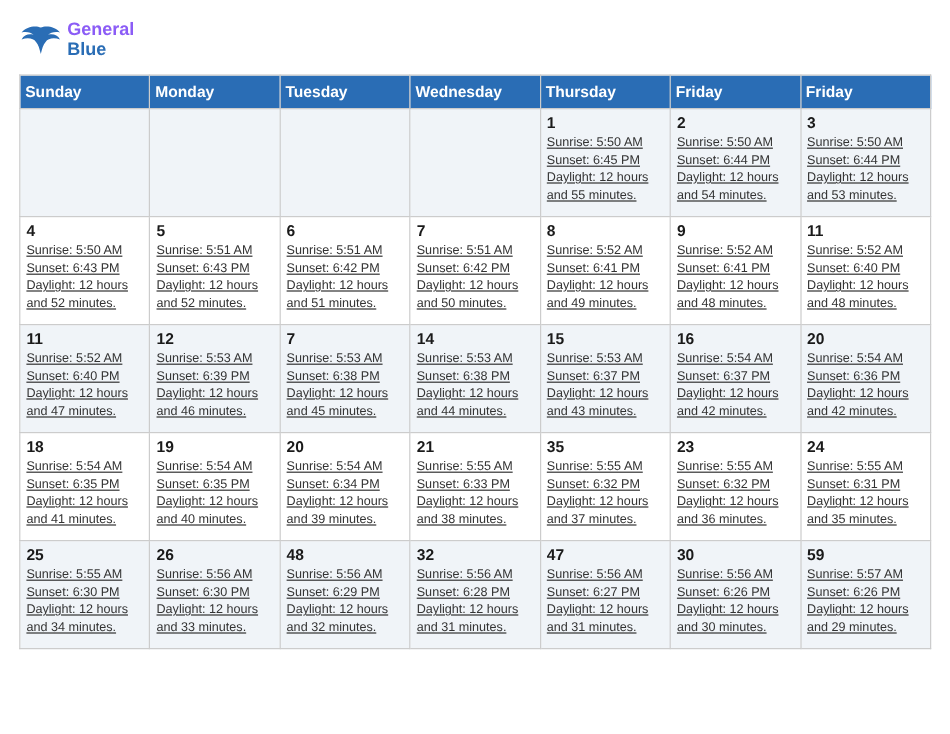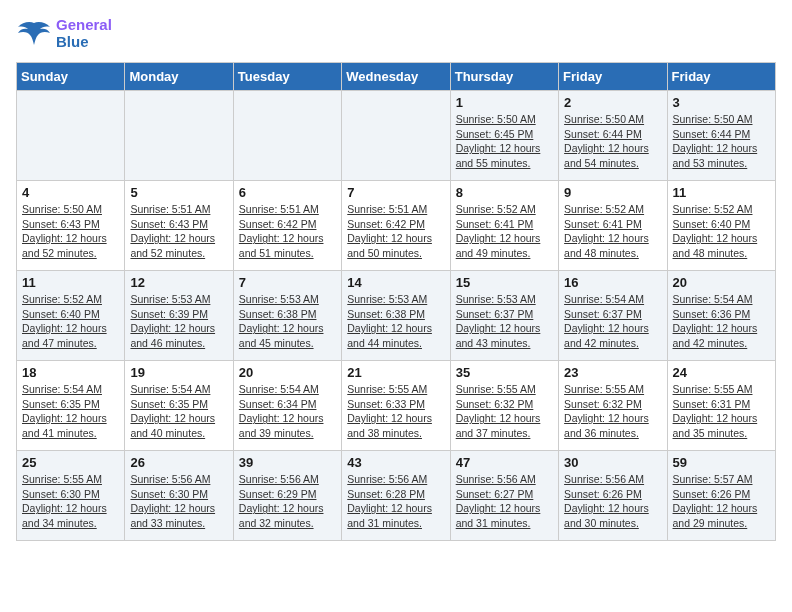--- a/index.html
+++ b/index.html
@@ -225,25 +225,25 @@
       <tr>
         <td>
           <span class="day-number">25</span>
           <div class="day-detail">Sunrise: 5:55 AM<br>Sunset: 6:30 PM<br>Daylight: 12 hours<br>and 34 minutes.</div>
         </td>
         <td>
           <span class="day-number">26</span>
           <div class="day-detail">Sunrise: 5:56 AM<br>Sunset: 6:30 PM<br>Daylight: 12 hours<br>and 33 minutes.</div>
         </td>
         <td>
-          <span class="day-number">39</span>
+          <span class="day-number">48</span>
           <div class="day-detail">Sunrise: 5:56 AM<br>Sunset: 6:29 PM<br>Daylight: 12 hours<br>and 32 minutes.</div>
         </td>
         <td>
-          <span class="day-number">43</span>
+          <span class="day-number">32</span>
           <div class="day-detail">Sunrise: 5:56 AM<br>Sunset: 6:28 PM<br>Daylight: 12 hours<br>and 31 minutes.</div>
         </td>
         <td>
           <span class="day-number">47</span>
           <div class="day-detail">Sunrise: 5:56 AM<br>Sunset: 6:27 PM<br>Daylight: 12 hours<br>and 31 minutes.</div>
         </td>
         <td>
           <span class="day-number">30</span>
           <div class="day-detail">Sunrise: 5:56 AM<br>Sunset: 6:26 PM<br>Daylight: 12 hours<br>and 30 minutes.</div>
         </td>

